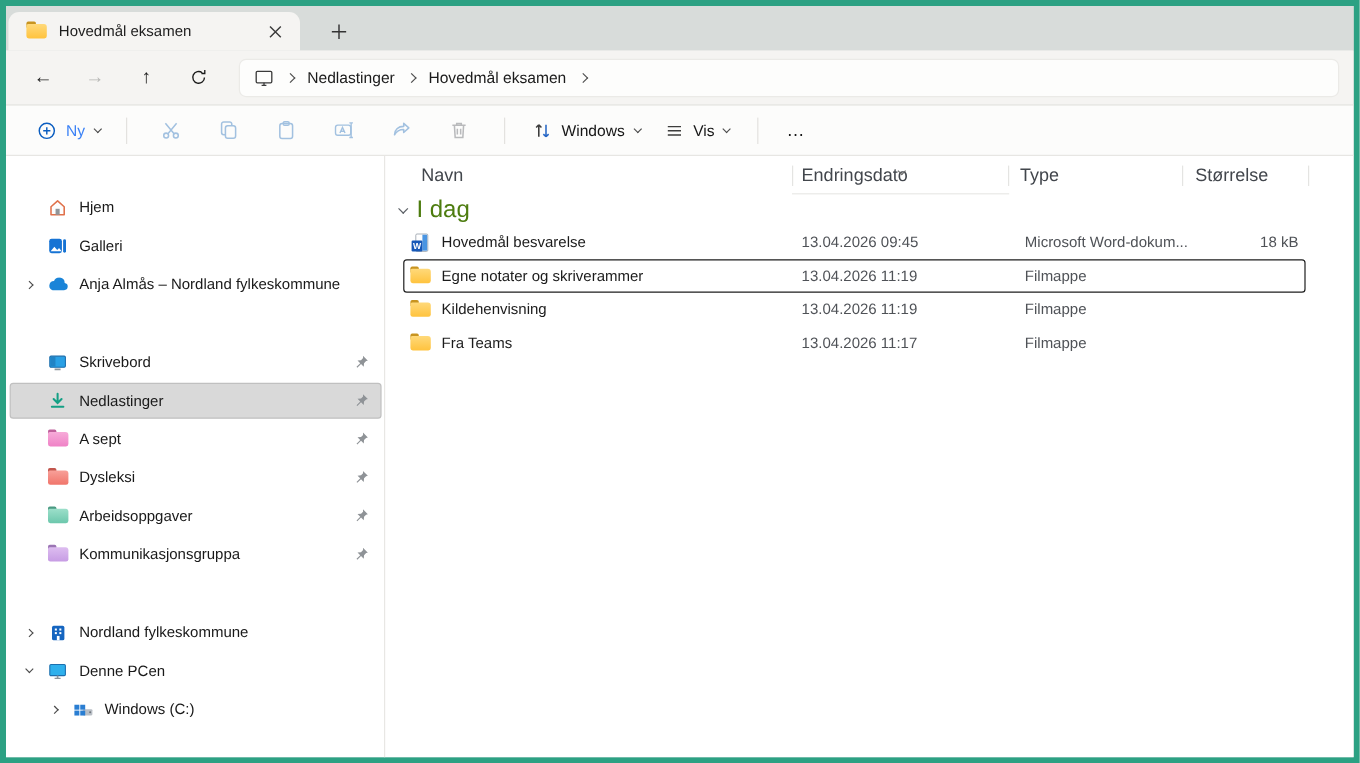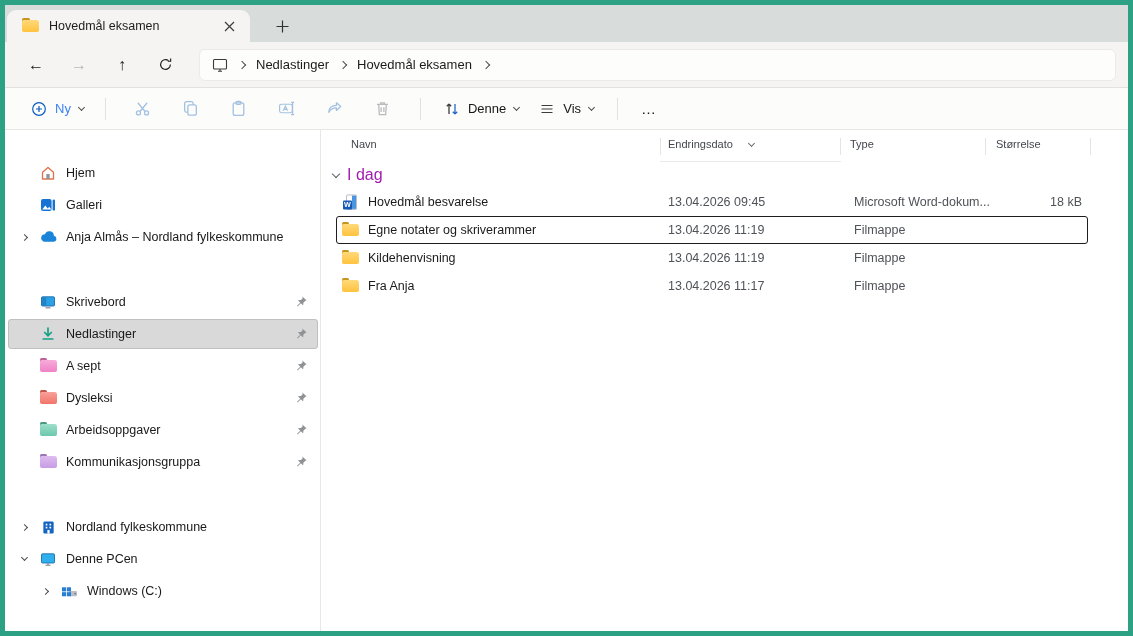--- a/index.html
+++ b/index.html
@@ -66,28 +66,28 @@
 
   
   .ficon { position:relative; width:17px; height:12px; flex:0 0 17px; display:inline-block; }
   .ficon::before { content:""; position:absolute; left:0; top:-2.5px; width:7.5px; height:5px;
     border-radius:1.5px 1.5px 0 0; background:var(--fc,#ffc33e); filter:brightness(.76) saturate(1.15); }
   .ficon::after { content:""; position:absolute; inset:0; border-radius:1.5px 2.5px 2px 2px;
     background:linear-gradient(180deg,var(--fc2,var(--fc,#ffc33e)),var(--fc,#ffc33e)); }
 
   
   .colheads { position:relative; height:32px; }
-  .chead { position:absolute; top:8px; font-size:11px; color:#42464c; }
+  .chead { position:absolute; top:8px; font-size:15px; color:#42464c; }
   .csep { position:absolute; top:8px; width:1px; height:17px; background:#e4e4e2; }
   .sortchv { position:absolute; left:428px; top:2px; }
   .sortchv .chv { border-color:#6b6b6b; width:5px; height:5px; }
   .date-underline { position:absolute; left:339px; width:181px; bottom:0; height:1px; background:#e9e9e7; }
 
   .grouphead { display:flex; align-items:center; height:26px; padding-left:12px; gap:8px; }
-  .grouphead .lbl { font-size:16px; color:#a21caf; }
+  .grouphead .lbl { font-size:20px; color:#4d7c0f; }
   .grouphead .chv { border-color:#5c6066; }
 
   .frow { position:relative; height:28px; display:flex; align-items:center; padding-left:20px; }
   .frow .icwrap { width:18px; margin-right:9px; flex:0 0 18px; display:flex; align-items:center; justify-content:center; }
   .fname { font-size:12.5px; color:#1b1b1b; }
   .fdate,.ftype { position:absolute; font-size:12.5px; color:#4f5257; }
   .fdate { left:347px; } .ftype { left:533px; }
   .fsize { position:absolute; left:664px; width:97px; text-align:right; font-size:12.5px; color:#4f5257; }
   .focus-ring { position:absolute; left:15px; width:752px; top:0; bottom:0;
     border:1px solid #1e1e1e; border-radius:3px; pointer-events:none; }
@@ -191,21 +191,21 @@
     <div class="tb-sep"></div>
     <div class="tb-drop">
       <svg width="16" height="16" viewBox="0 0 16 16" fill="none" stroke-width="1.3">
           <g stroke="#3c3c3c">
             <path d="M5 13V3M5 3 2.8 5.2M5 3l2.2 2.2"></path>
           </g>
           <g stroke="#2767c6">
             <path d="M11 3v10M11 13l-2.2-2.2M11 13l2.2-2.2"></path>
           </g>
         </svg>
-      <span class="tb-drop-label">Denne</span>
+      <span class="tb-drop-label">Windows</span>
       <span class="chv d sm"></span>
     </div>
     <div class="tb-drop">
       <svg width="16" height="16" viewBox="0 0 16 16" fill="none" stroke="#3c3c3c" stroke-width="1.2">
           <path d="M2.5 4.5h11M2.5 8h11M2.5 11.5h11"></path>
         </svg>
       <span class="tb-drop-label">Vis</span>
       <span class="chv d sm"></span>
     </div>
     <div class="tb-sep"></div>
@@ -452,21 +452,21 @@
         <span class="fname">Kildehenvisning</span>
         <span class="fdate">13.04.2026 11:19</span>
         <span class="ftype">Filmappe</span>
         <span class="fsize"></span>
       </div>
 
       <div class="frow">
         <span class="icwrap">
           <span class="ficon" style="--fc: #ffc33e; --fc2: #ffd97a;"></span>
         </span>
-        <span class="fname">Fra Anja</span>
+        <span class="fname">Fra Teams</span>
         <span class="fdate">13.04.2026 11:17</span>
         <span class="ftype">Filmappe</span>
         <span class="fsize"></span>
       </div>
 
     </main>
   </div>
 </div>
 
 </body></html>

